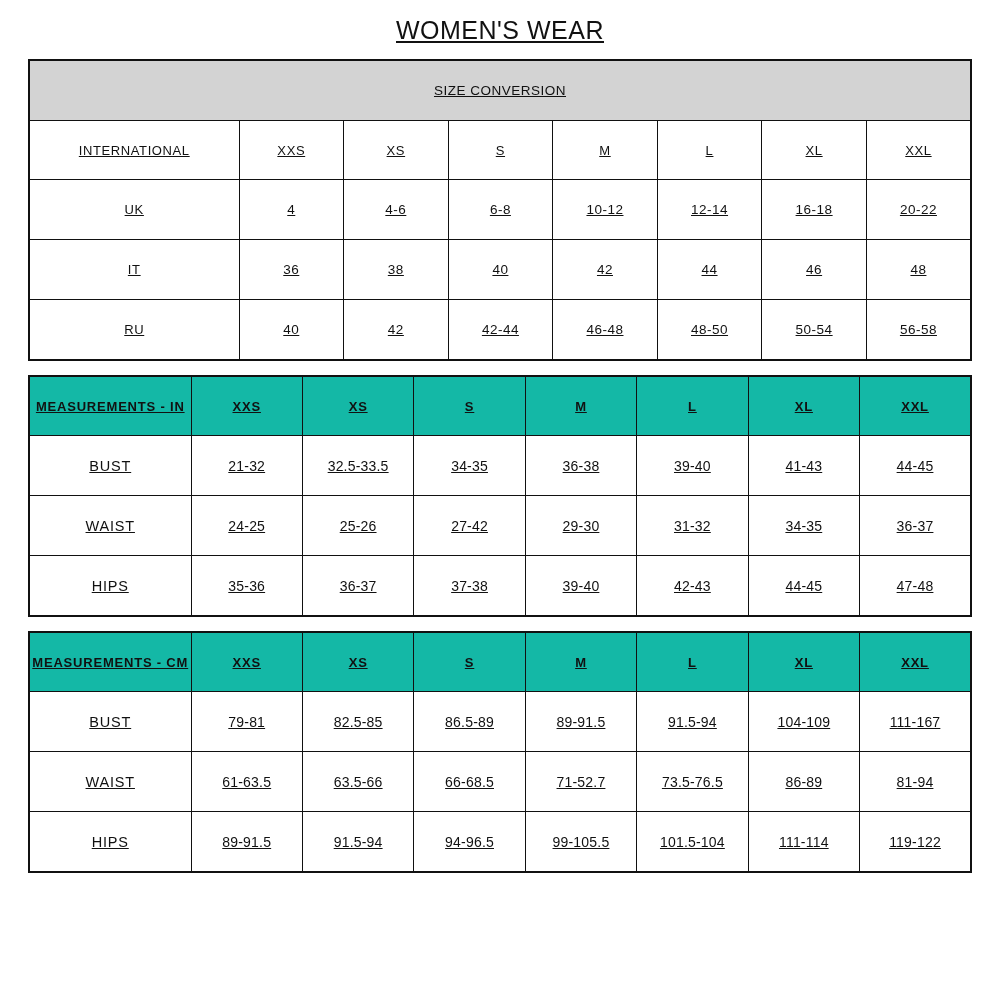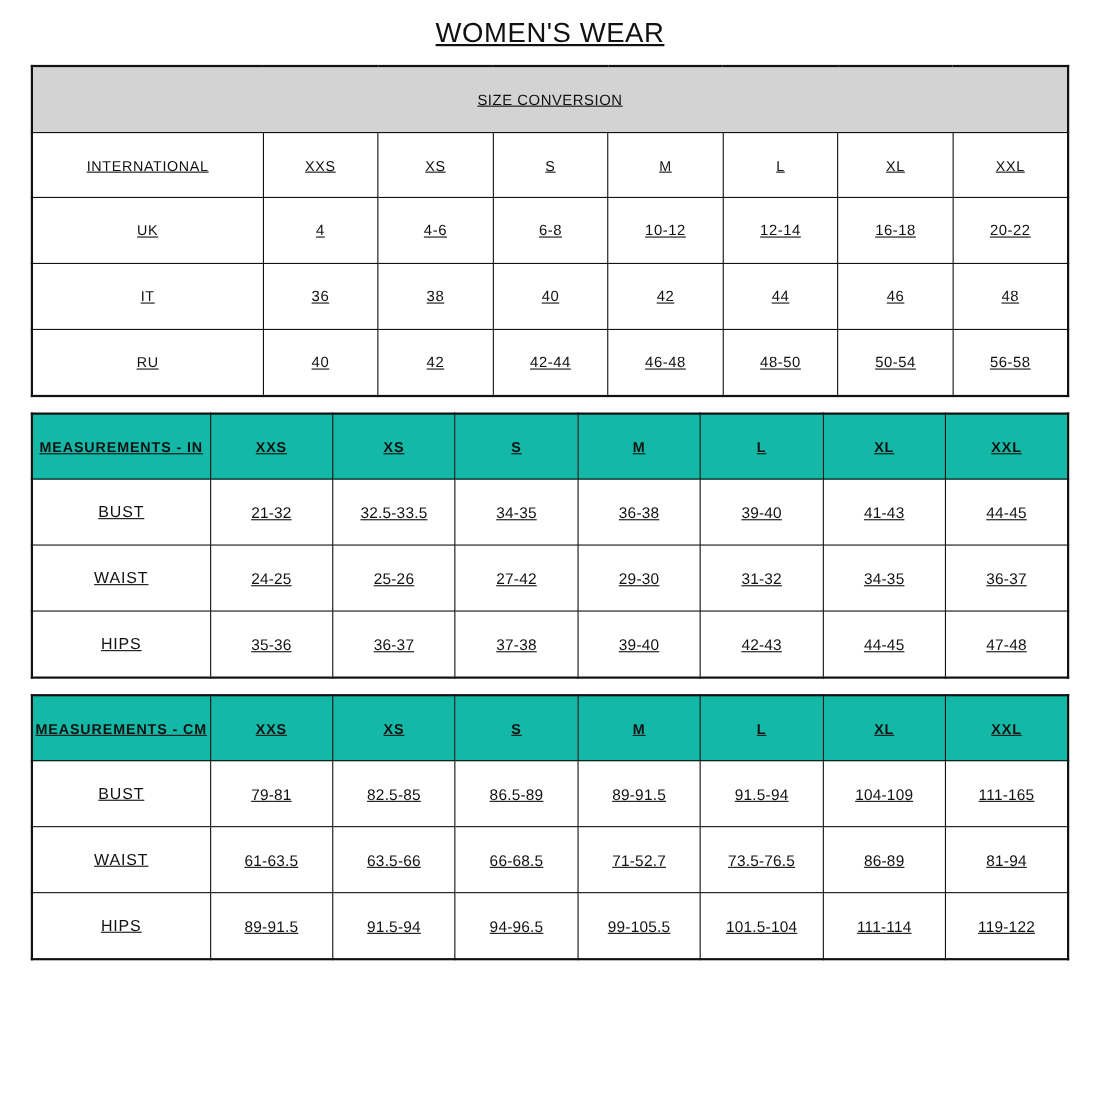--- a/index.html
+++ b/index.html
@@ -247,21 +247,21 @@
     </thead>
     <tbody>
       <tr>
         <td class="rowlabel">BUST</td>
         <td class="val">79-81</td>
         <td class="val">82.5-85</td>
         <td class="val">86.5-89</td>
         <td class="val">89-91.5</td>
         <td class="val">91.5-94</td>
         <td class="val">104-109</td>
-        <td class="val">111-165</td>
+        <td class="val">111-167</td>
       </tr>
       <tr>
         <td class="rowlabel">WAIST</td>
         <td class="val">61-63.5</td>
         <td class="val">63.5-66</td>
         <td class="val">66-68.5</td>
         <td class="val">71-52.7</td>
         <td class="val">73.5-76.5</td>
         <td class="val">86-89</td>
         <td class="val">81-94</td>

